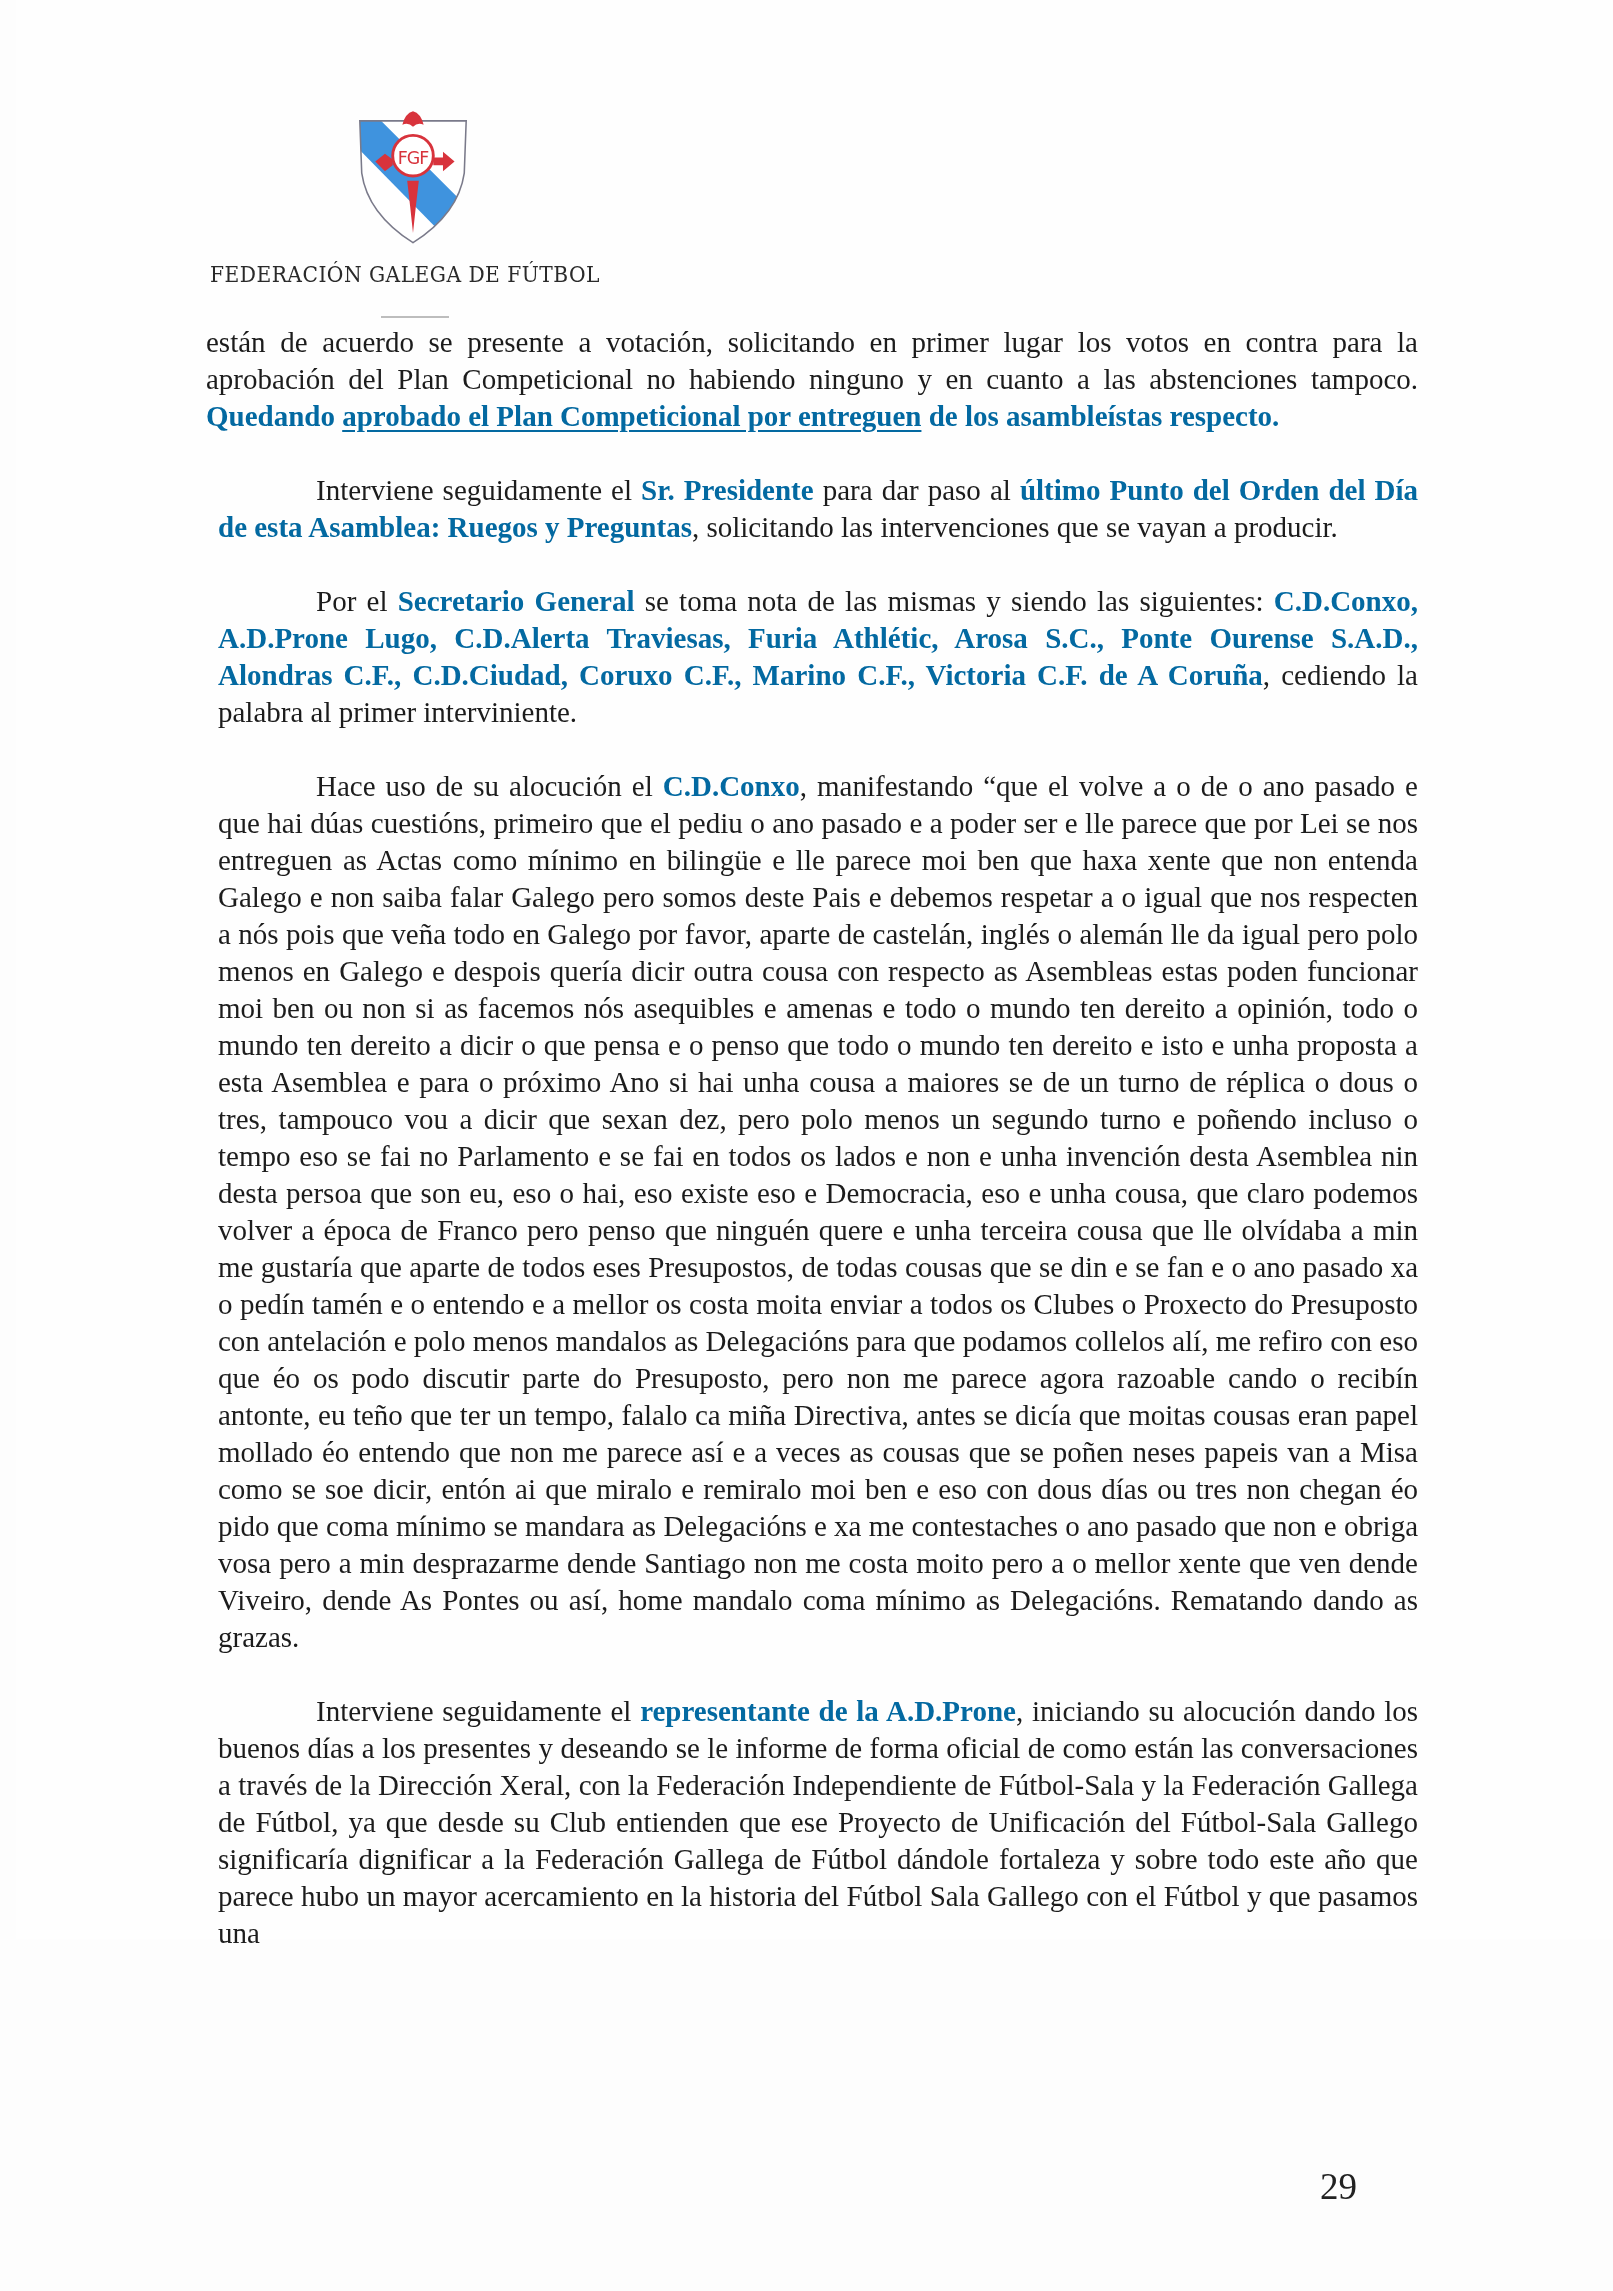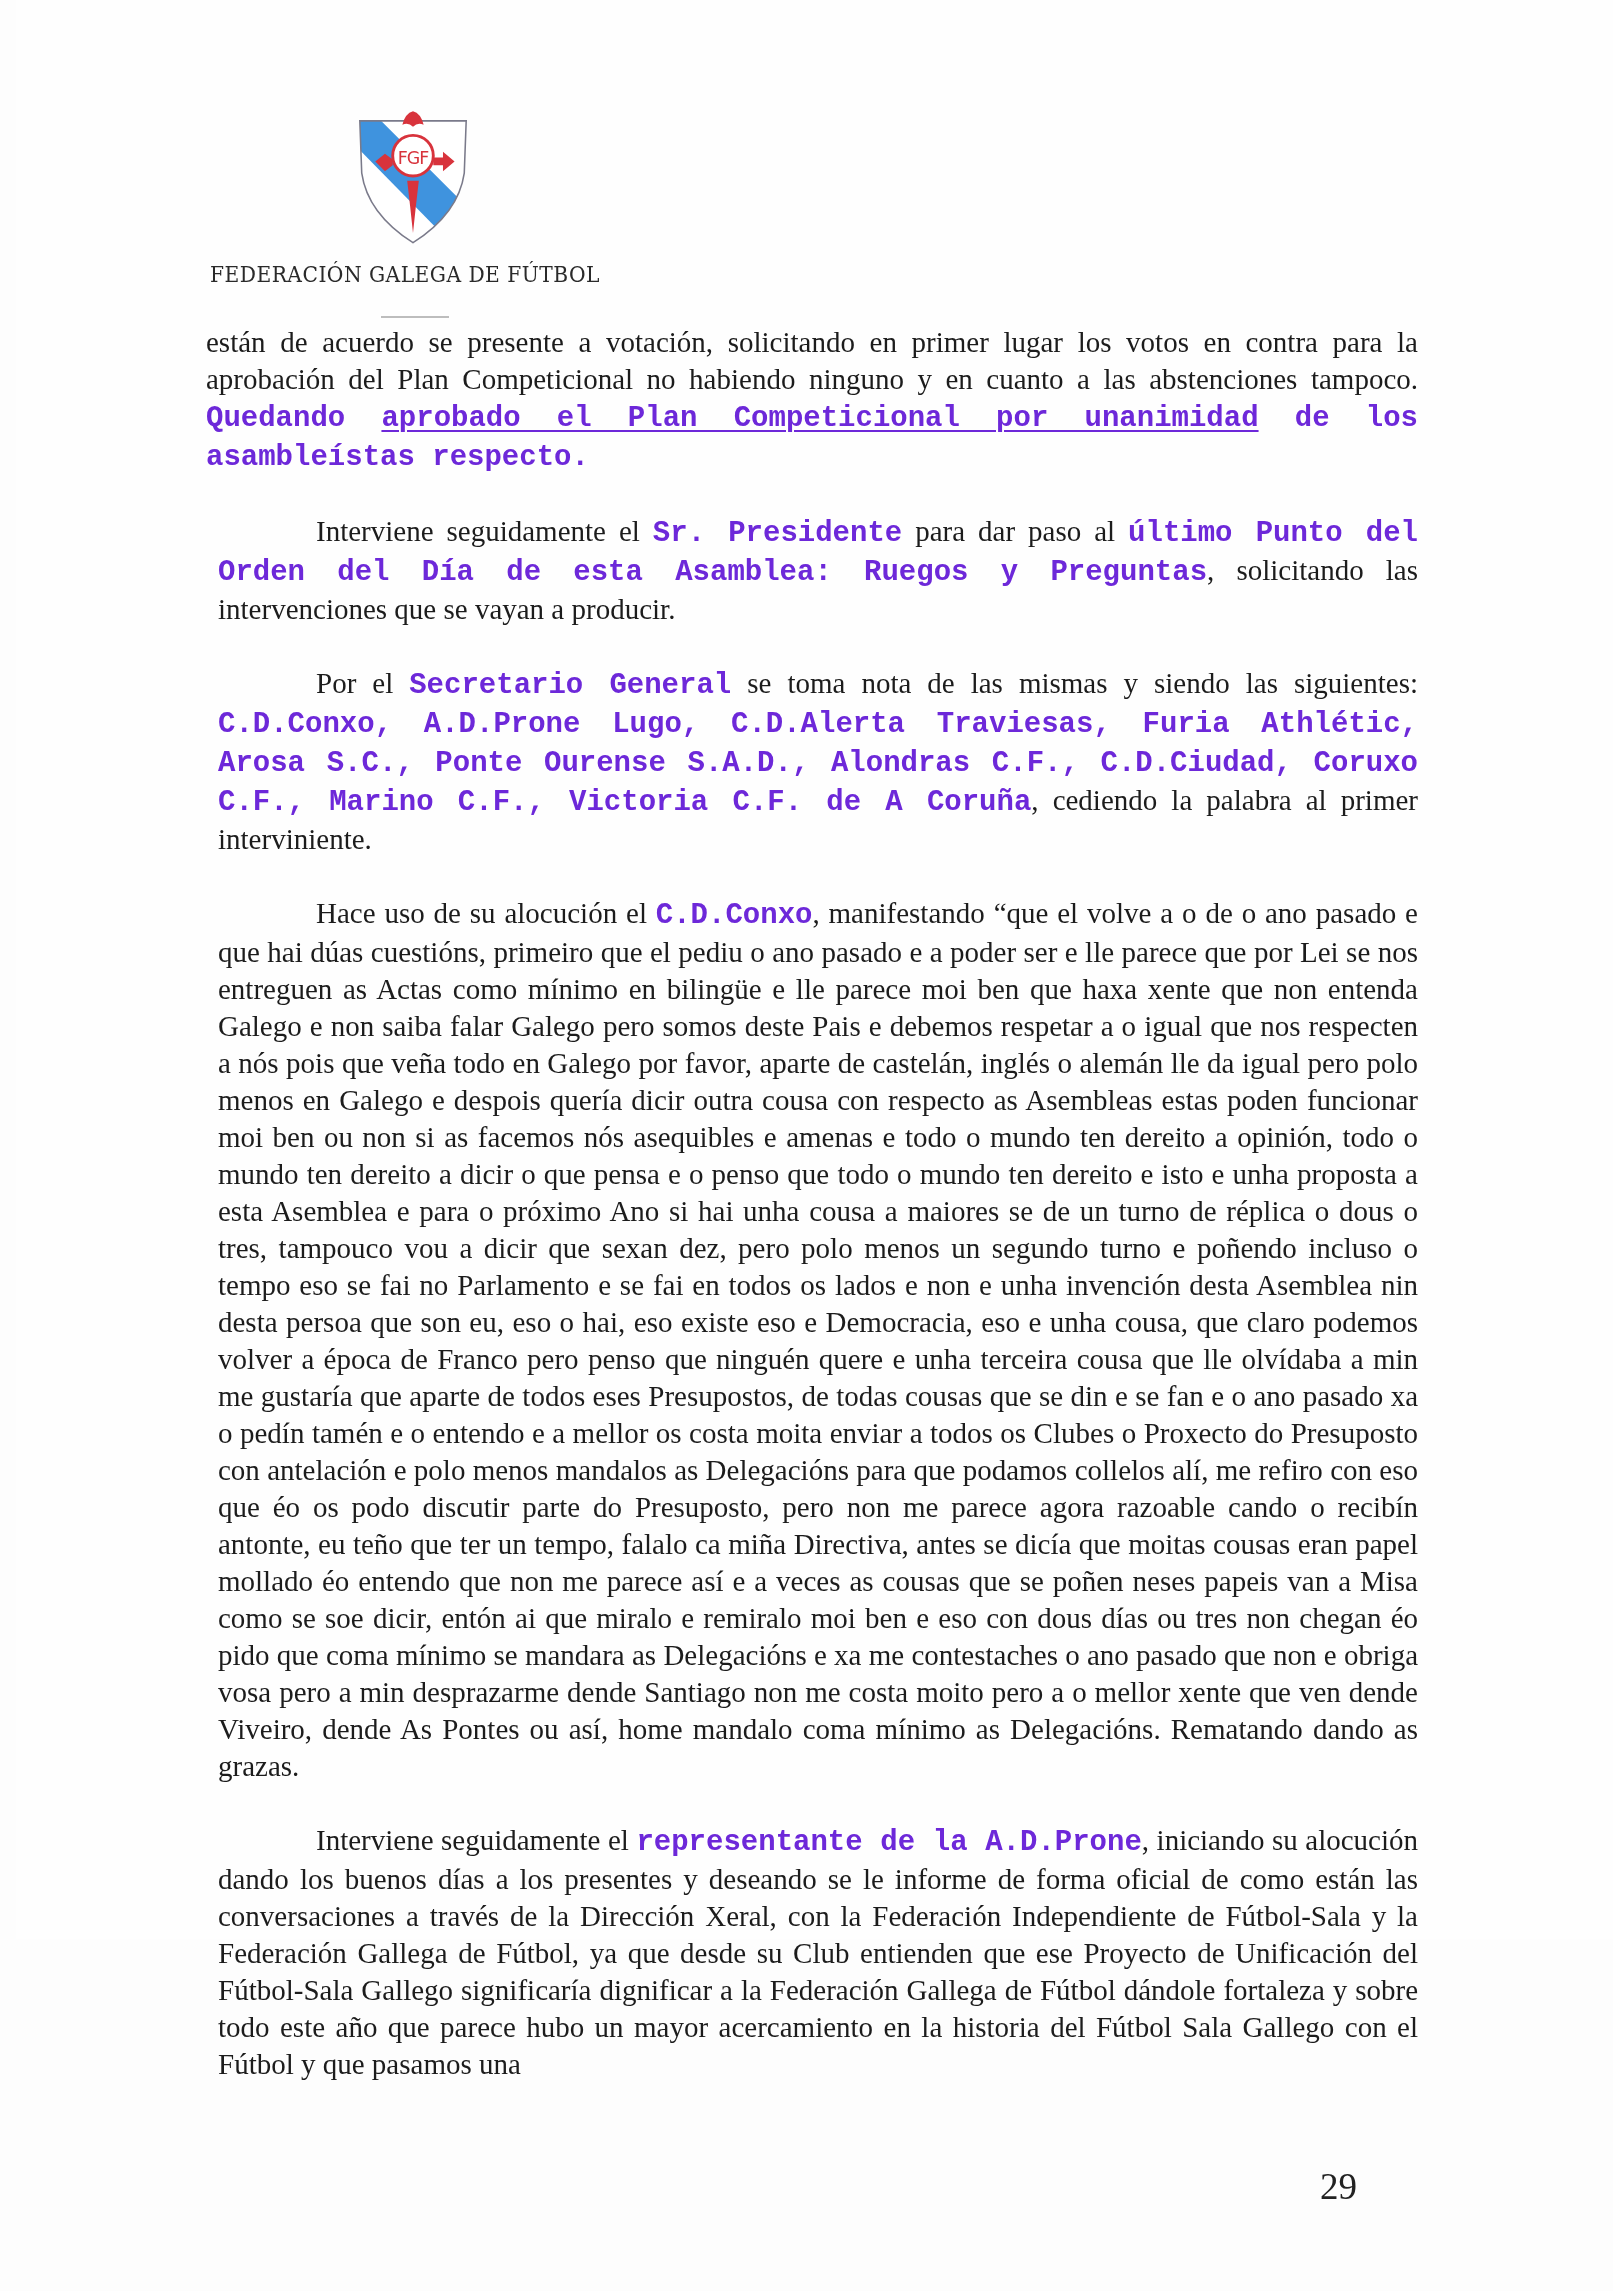--- a/index.html
+++ b/index.html
@@ -62,22 +62,21 @@
       margin: 0 0 37px 0;
       text-align: justify;
       text-align-last: left;
     }
     .body-text p.indent {
       text-indent: 98px;
       margin-left: 12px;
     }
     .body-text b {
       font-weight: bold;
-      color: #6d28d9;
-      font-family: Liberation Mono, monospace;
+      color: #0369a1;
     }
     .body-text u {
       text-decoration: underline;
       text-decoration-thickness: 1.9px;
       text-underline-offset: 3.9px;
     }
     .page-number {
       position: absolute;
       left: 1304px;
       top: 2165px;
@@ -108,21 +107,21 @@
     <path d="M82 54 L92 54 L92 48 L104 58 L92 68 L92 62 L82 62 Z" fill="#d8333c"></path>
     <path d="M55 78 L67 78 L64 104 L61 132 L58 104 Z" fill="#d8333c"></path>
     <circle cx="61" cy="52" r="21" fill="#ffffff" stroke="#d8333c" stroke-width="3"></circle>
     <text x="61" y="61" text-anchor="middle" font-family="DejaVu Sans, sans-serif" font-size="18" fill="#d8333c" letter-spacing="-1">FGF</text>
   </svg>
 
   <div class="org-name">FEDERACIÓN GALEGA DE FÚTBOL</div>
   <div class="header-dash"></div>
 
   <div class="body-text" id="body-text">
-      <p><span>están de acuerdo se presente a votación, solicitando en primer lugar los votos en contra para la aprobación del Plan Competicional no habiendo ninguno y en cuanto a las abstenciones tampoco. </span><b><span>Quedando </span></b><b><u><span>aprobado el Plan Competicional por unanimidad</span></u></b><b><span> de los asambleístas respecto.</span></b></p>
+      <p><span>están de acuerdo se presente a votación, solicitando en primer lugar los votos en contra para la aprobación del Plan Competicional no habiendo ninguno y en cuanto a las abstenciones tampoco. </span><b><span>Quedando </span></b><b><u><span>aprobado el Plan Competicional por entreguen</span></u></b><b><span> de los asambleístas respecto.</span></b></p>
       <p class="indent"><span>Interviene seguidamente el </span><b><span>Sr. Presidente</span></b><span> para dar paso al </span><b><span>último Punto del Orden del Día de esta Asamblea: Ruegos y Preguntas</span></b><span>, solicitando las intervenciones que se vayan a producir.</span></p>
       <p class="indent"><span>Por el </span><b><span>Secretario General</span></b><span> se toma nota de las mismas y siendo las siguientes: </span><b><span>C.D.Conxo, A.D.Prone Lugo, C.D.Alerta Traviesas, Furia Athlétic, Arosa S.C., Ponte Ourense S.A.D., Alondras C.F., C.D.Ciudad, Coruxo C.F., Marino C.F., Victoria C.F. de A Coruña</span></b><span>, cediendo la palabra al primer interviniente.</span></p>
       <p class="indent"><span>Hace uso de su alocución el </span><b><span>C.D.Conxo</span></b><span>, manifestando “que el volve a o de o ano pasado e que hai dúas cuestións, primeiro que el pediu o ano pasado e a poder ser e lle parece que por Lei se nos entreguen as Actas como mínimo en bilingüe e lle parece moi ben que haxa xente que non entenda Galego e non saiba falar Galego pero somos deste Pais e debemos respetar a o igual que nos respecten a nós pois que veña todo en Galego por favor, aparte de castelán, inglés o alemán lle da igual pero polo menos en Galego e despois quería dicir outra cousa con respecto as Asembleas estas poden funcionar moi ben ou non si as facemos nós asequibles e amenas e todo o mundo ten dereito a opinión, todo o mundo ten dereito a dicir o que pensa e o penso que todo o mundo ten dereito e isto e unha proposta a esta Asemblea e para o próximo Ano si hai unha cousa a maiores se de un turno de réplica o dous o tres, tampouco vou a  dicir que sexan dez, pero polo menos un segundo turno e poñendo incluso o tempo eso se fai no Parlamento e se fai en todos os lados e non e unha invención desta Asemblea nin desta persoa que son eu, eso o hai, eso existe eso e Democracia, eso e unha cousa, que claro podemos volver a época de Franco pero penso que ninguén quere e unha terceira cousa que lle olvídaba a min me gustaría que aparte de todos eses Presupostos, de todas cousas que se din e se fan e o ano pasado xa o pedín tamén e o entendo e a mellor os costa moita enviar a todos os Clubes o Proxecto do Presuposto con antelación e polo menos mandalos as Delegacións para que podamos collelos alí, me refiro con eso que éo os podo discutir parte do Presuposto, pero non me parece agora razoable cando o recibín antonte, eu teño que ter un tempo, falalo ca miña Directiva, antes se dicía que moitas cousas eran papel mollado éo entendo que non me parece así e a veces as cousas que se poñen neses papeis van a Misa como se soe dicir, entón ai que miralo e remiralo moi ben e eso con dous días ou tres non chegan éo pido que coma mínimo se mandara as Delegacións e xa me contestaches o  ano pasado que non e obriga vosa pero a min desprazarme dende Santiago non me costa moito pero a o mellor xente que ven dende Viveiro, dende As Pontes ou así, home mandalo coma mínimo as Delegacións. Rematando dando as grazas.</span></p>
       <p class="indent"><span>Interviene seguidamente el </span><b><span>representante de la A.D.Prone</span></b><span>, iniciando su alocución dando los buenos días a los presentes y deseando se le informe de forma oficial de como están las conversaciones a través de la Dirección Xeral, con la Federación Independiente de Fútbol-Sala y la Federación Gallega de Fútbol, ya que desde su Club entienden que ese Proyecto de Unificación del Fútbol-Sala Gallego significaría dignificar a la Federación Gallega de Fútbol dándole fortaleza y sobre todo este año que parece hubo un mayor acercamiento en la historia del Fútbol Sala Gallego con el Fútbol y que pasamos una</span></p>
     </div>
 
   <div class="page-number">29</div>
 </div>
 
 

